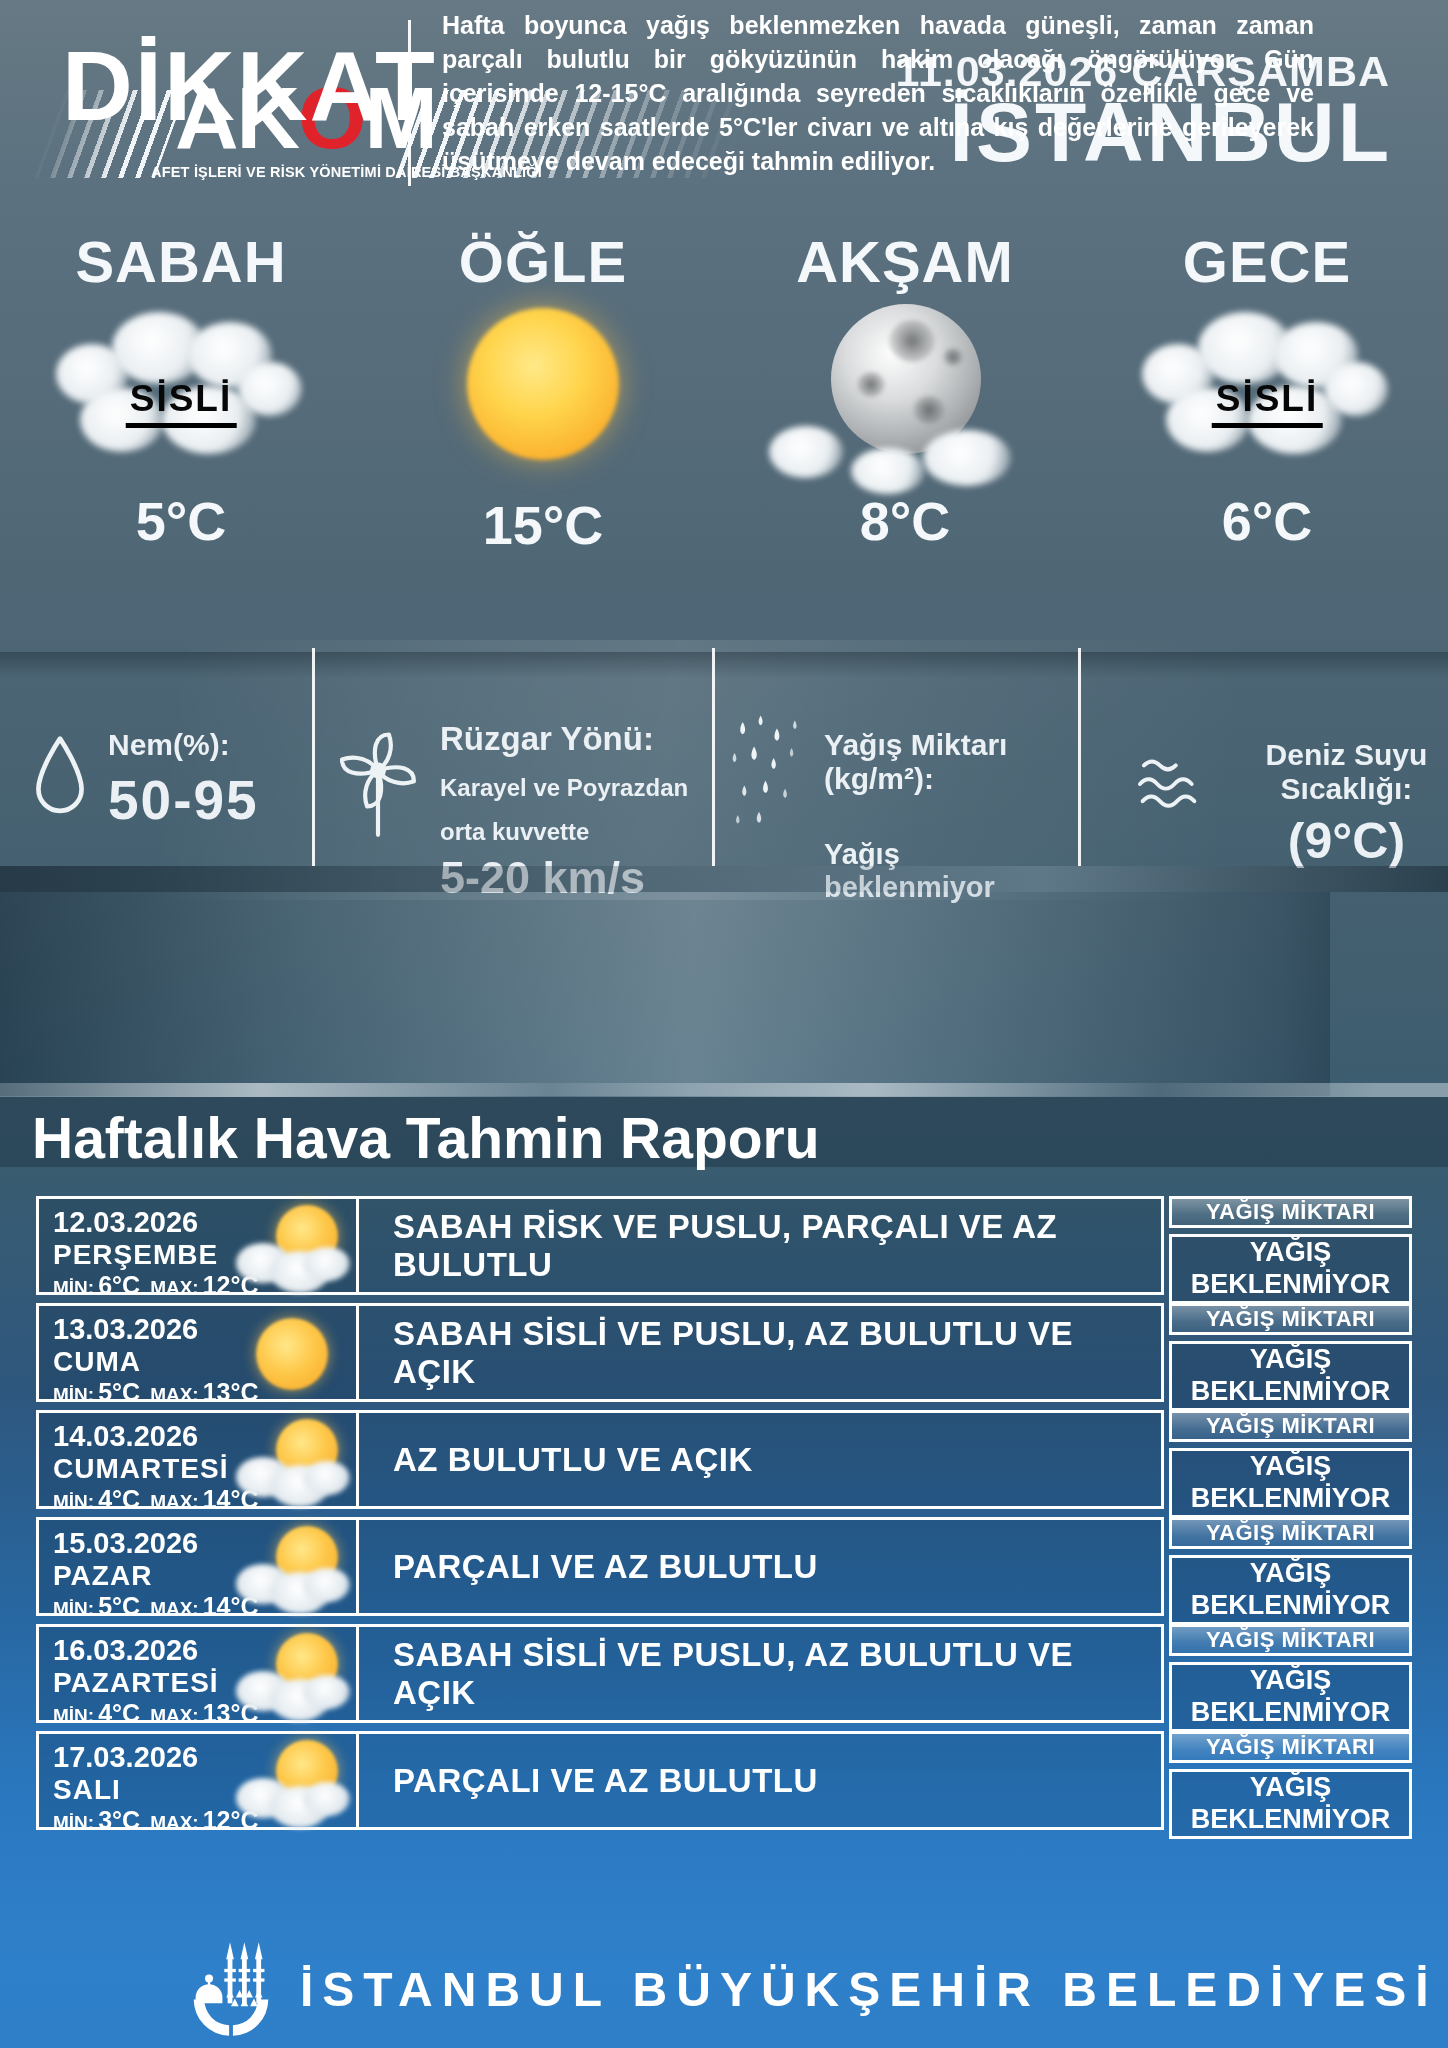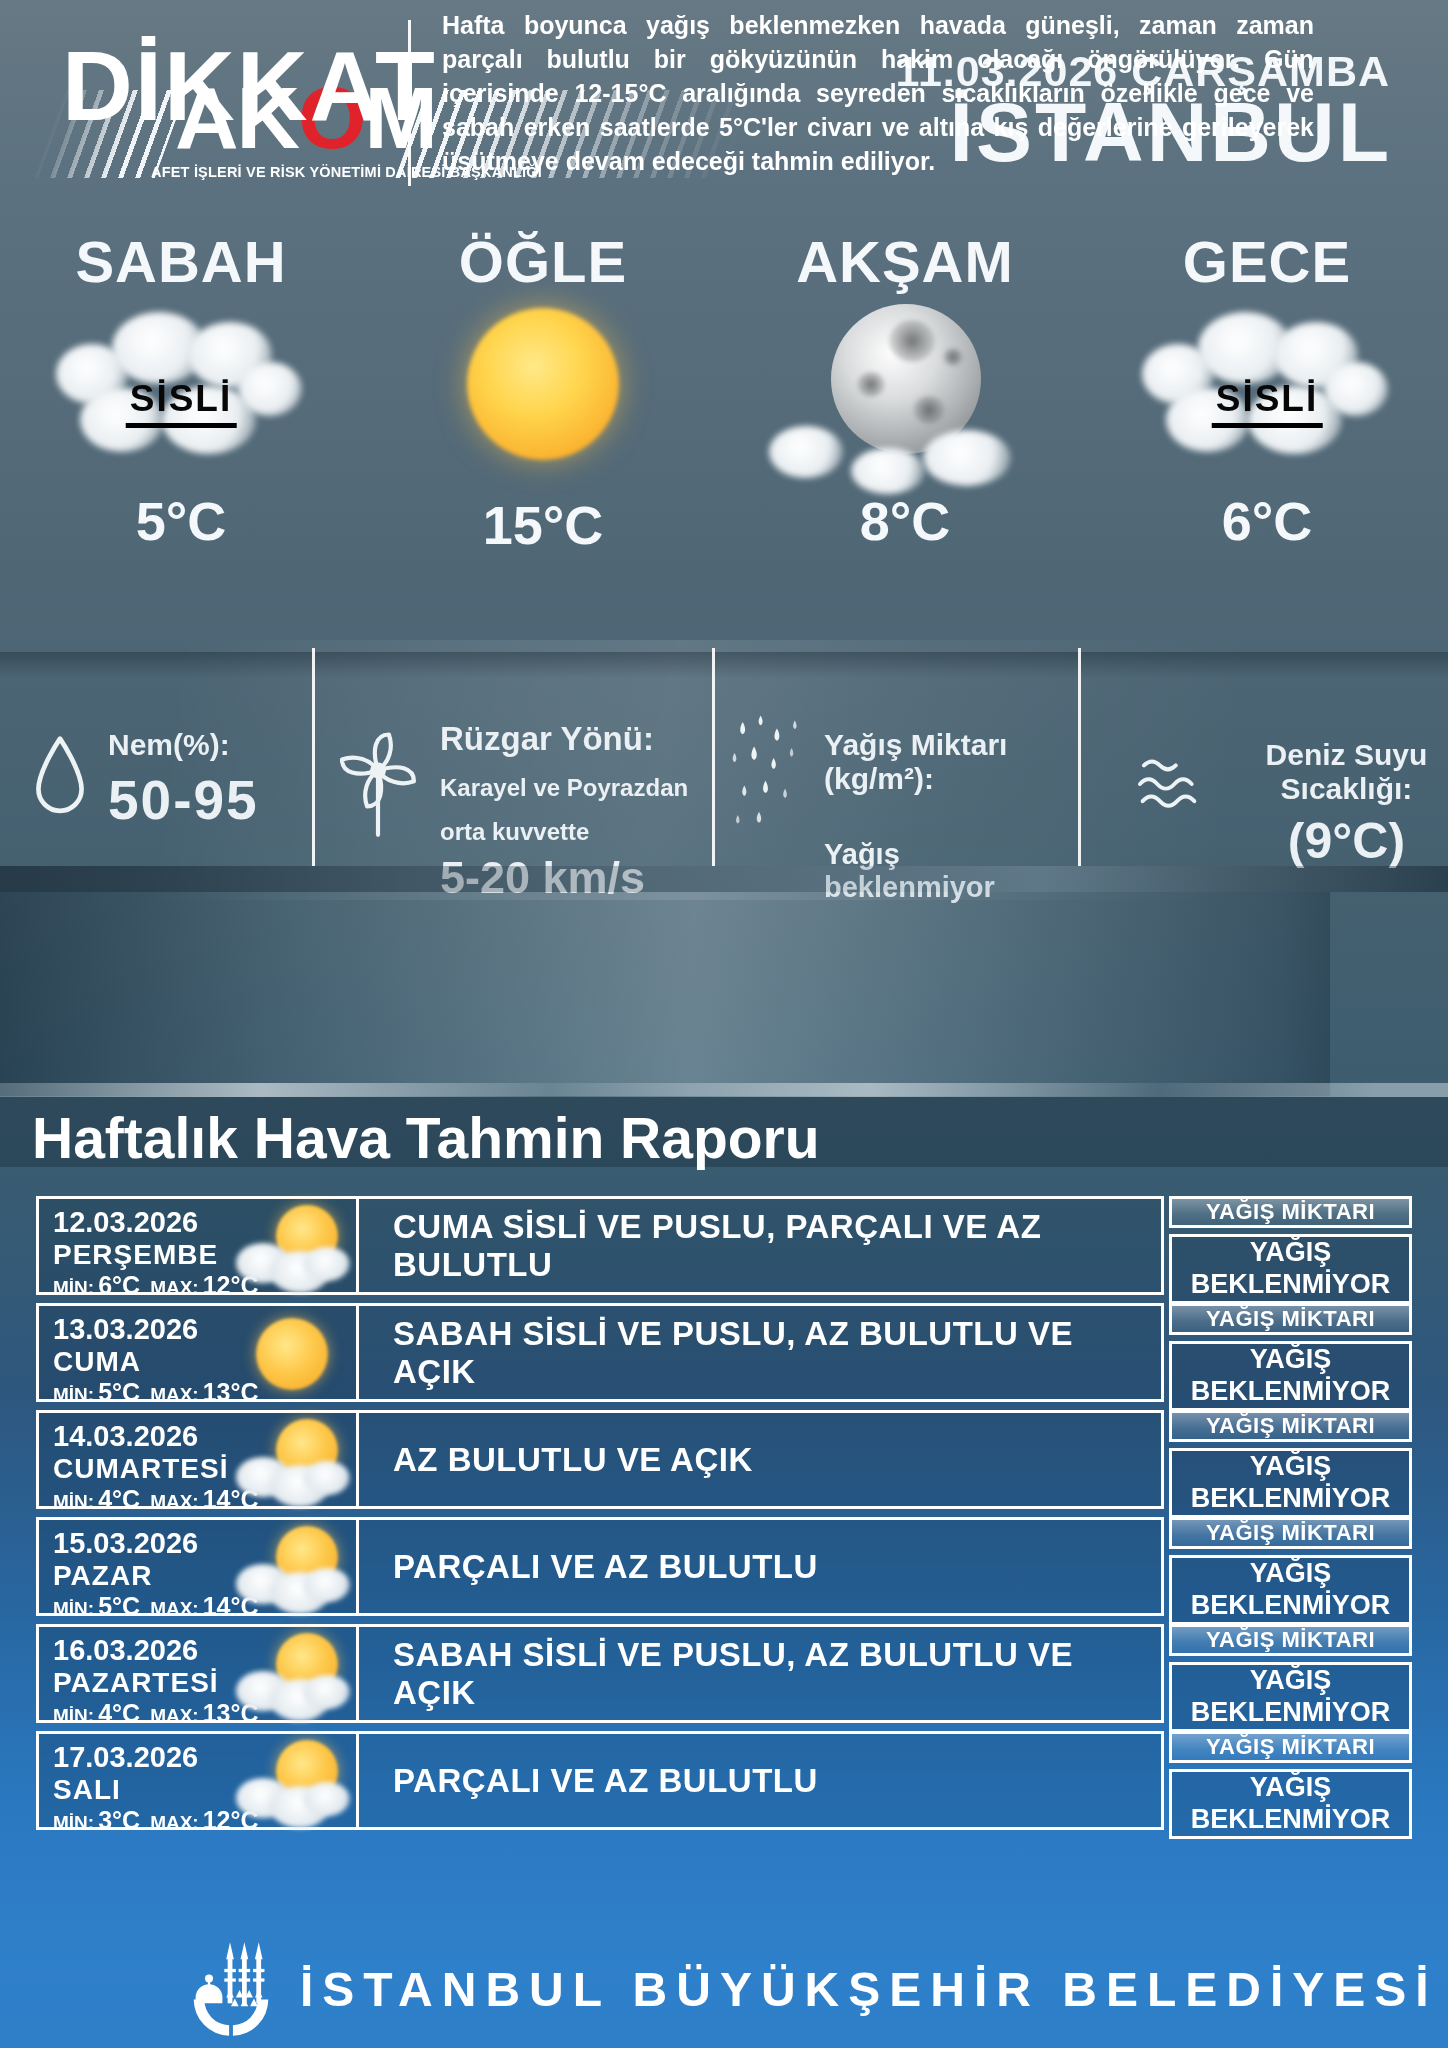--- a/index.html
+++ b/index.html
@@ -317,21 +317,21 @@
         <div class="d-day">PERŞEMBE</div>
         <div class="d-minmax"><span class="mm-l">MİN:</span><span class="mm-v">6°C</span><span class="mm-l">MAX:</span><span class="mm-v">12°C</span></div>
         <div class="row-icon" data-icon="sun-cloud-icon">
             <i class="ri-sun"></i>
             <i class="ri-cloud rc1"></i>
             <i class="ri-cloud rc2"></i>
             <i class="ri-cloud rc3"></i>
           </div>
       </div>
       <div class="cell-desc">
-          <span>CUMA SİSLİ VE PUSLU, PARÇALI VE AZ BULUTLU</span>
+          <span>SABAH RİSK VE PUSLU, PARÇALI VE AZ BULUTLU</span>
         </div>
       <div class="cell-precip">
         <div class="precip-head">YAĞIŞ MİKTARI</div>
         <div class="precip-val">YAĞIŞ BEKLENMİYOR</div>
       </div>
     </div>
 
     <div class="row">
       <div class="cell-date">
         <div class="d-date">13.03.2026</div>

